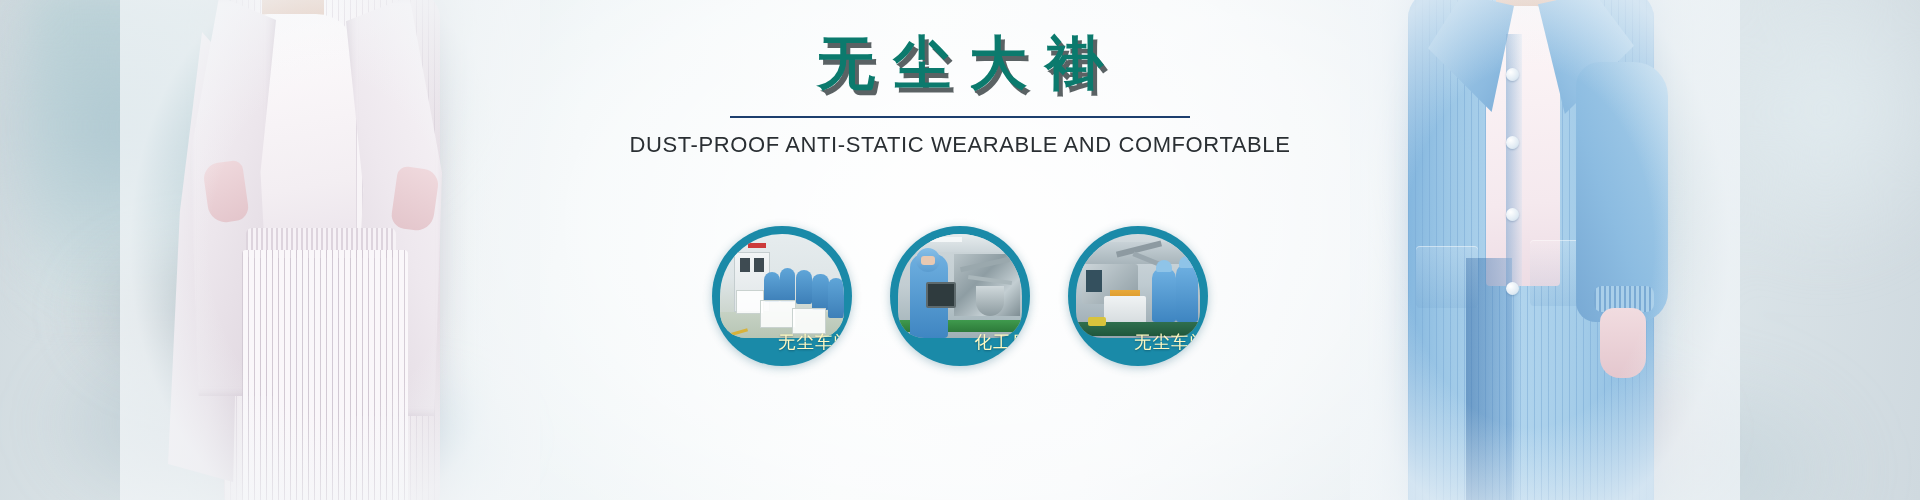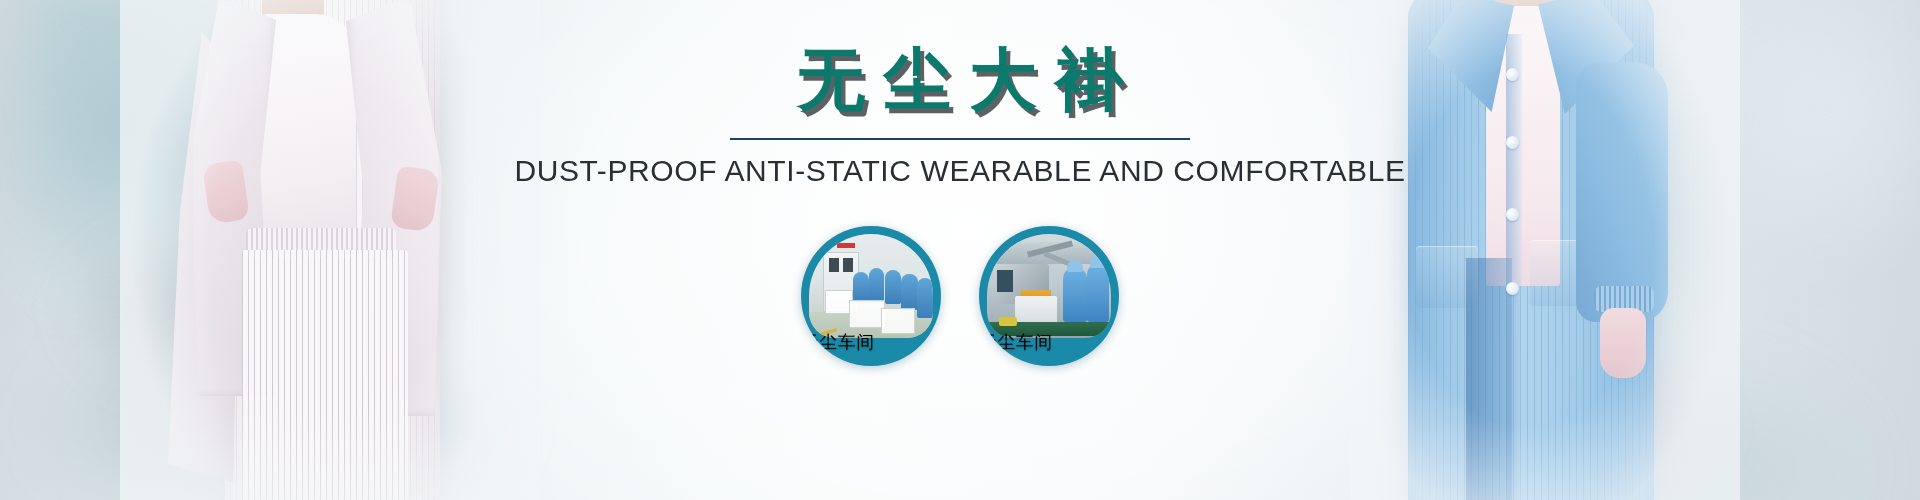--- a/index.html
+++ b/index.html
@@ -309,39 +309,39 @@
 
   
   .center {
     position: absolute;
     left: 510px; top: 0;
     width: 900px; height: 500px;
     text-align: center;
   }
   .headline {
     margin: 0;
-    padding-top: 46px;
-    font-size: 68px;
+    padding-top: 34px;
+    font-size: 58px;
     line-height: 1.0;
     font-weight: 700;
     letter-spacing: 18px;
     text-indent: 18px;
     color: #0b7a6d;
     text-shadow: 4px 5px 0 rgba(28,38,40,0.72);
     font-family: "DejaVu Sans", "Liberation Sans", sans-serif;
   }
   .rule {
     width: 460px;
     height: 2px;
     margin: 24px auto 0;
     background: #1d3f6e;
   }
   .subtitle-en {
     margin: 14px 0 0;
-    font-size: 30px;
+    font-size: 22px;
     letter-spacing: 0.6px;
     color: #2a2f33;
     font-weight: 400;
     font-family: "Liberation Sans", sans-serif;
   }
   .features {
     margin: 16px 0 0;
     font-size: 25px;
     letter-spacing: 3px;
     color: #3c6e6b;
@@ -374,22 +374,22 @@
   .badge-photo {
     position: absolute;
     left: 8px; top: 8px;
     width: 124px; height: 104px;
     border-radius: 62px 62px 26px 26px;
     overflow: hidden;
   }
   .badge-label {
     position: absolute;
     left: 0; right: 0; bottom: 12px;
-    text-align: left;
-    color: #000000;
+    text-align: right;
+    color: #fef9c3;
     font-size: 17.5px;
     letter-spacing: 1px;
     font-family: Liberation Mono, monospace;
     text-shadow: 0 1px 2px rgba(0,0,0,0.3);
   }
 
   
   .ph1 {
     background:
       linear-gradient(180deg, #e6ecee 0%, #dfe6e8 42%, #cfd8d2 70%, #bfcabe 100%);
@@ -622,20 +622,36 @@
           <div class="w3"></div>
           <div class="w4"></div>
           <div class="w5"></div>
           <div class="box1"></div>
           <div class="box2"></div>
           <div class="box3"></div>
         </div>
         <div class="badge-label">无尘车间</div>
       </div>
 
+      <div class="badge">
+        <div class="badge-photo ph2">
+          <div class="ceil"></div>
+          <div class="lamp"></div>
+          <div class="mach"></div>
+          <div class="pipe1"></div>
+          <div class="pipe2"></div>
+          <div class="tank"></div>
+          <div class="belt"></div>
+          <div class="worker"></div>
+          <div class="hood"></div>
+          <div class="face"></div>
+          <div class="tablet"></div>
+        </div>
+        <div class="badge-label">化工厂</div>
+      </div>
 
       <div class="badge">
         <div class="badge-photo ph3">
           <div class="rail"></div>
           <div class="arm"></div>
           <div class="arm2"></div>
           <div class="mach"></div>
           <div class="panel"></div>
           <div class="yellow"></div>
           <div class="white-unit"></div>

